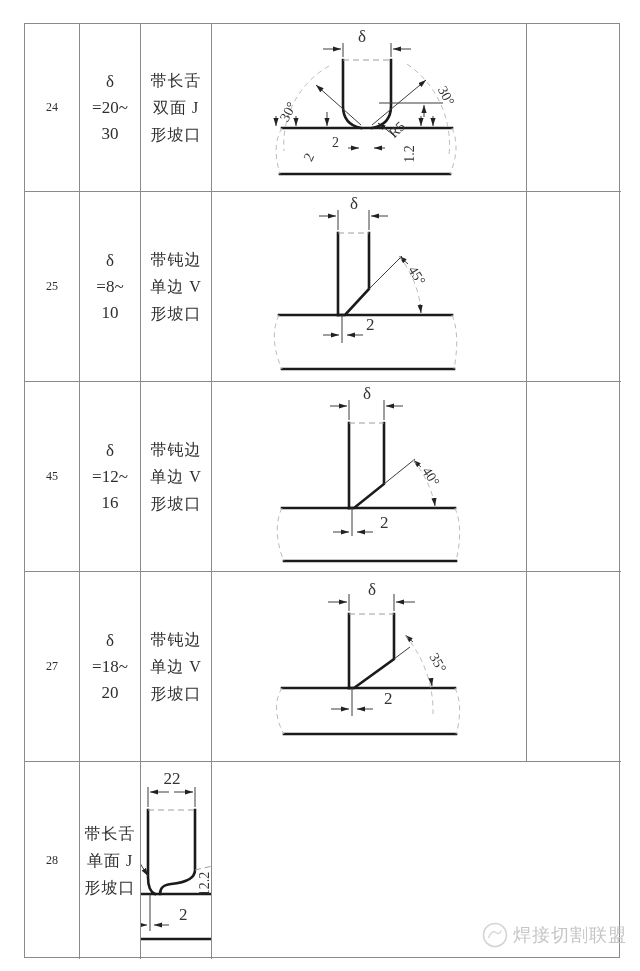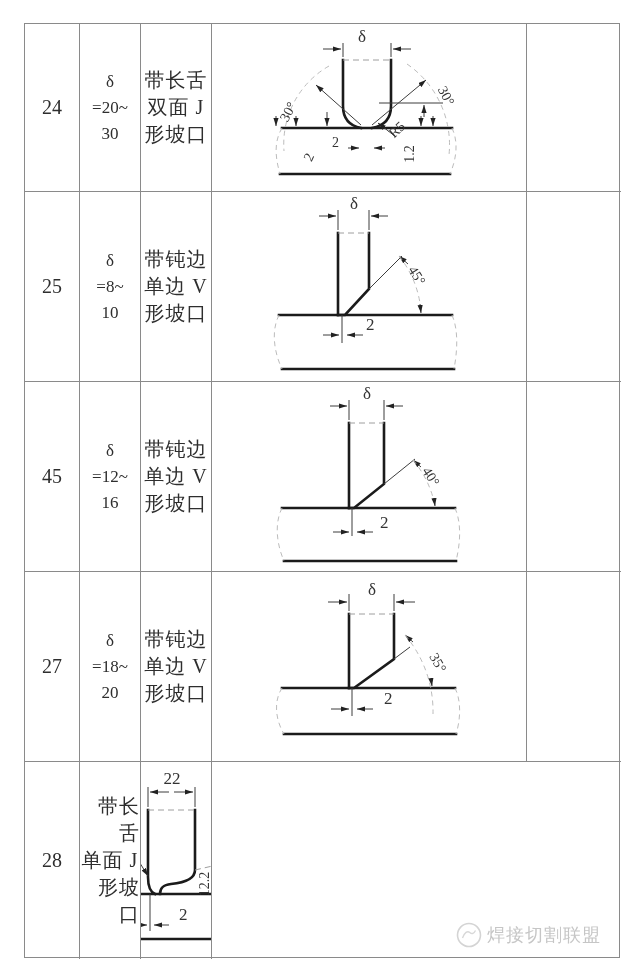--- a/index.html
+++ b/index.html
@@ -6,31 +6,31 @@
   html,body{width:640px;height:971px}
   body{background:#ffffff;font-family:"Liberation Serif","DejaVu Serif",serif;color:#2e2e2e;position:relative;overflow:hidden}
   .tbl{position:absolute;left:24px;top:23px;width:596px;height:935px;display:grid;
        grid-template-columns:55px 61px 71px 315px 94px;
        grid-template-rows:168px 190px 190px 190px 197px;
        border:1px solid #8a8a8a}
   .cell{border-right:1px solid #8a8a8a;border-bottom:1px solid #8a8a8a;
         display:flex;flex-direction:column;align-items:center;justify-content:center;overflow:hidden}
   .lastcol{border-right:none}
   .lastrow{border-bottom:none}
-  .no{font-size:20px}
+  .no{font-size:12px}
   .delta{font-size:17px;line-height:26px;text-align:center}
-  .name{font-size:20px;line-height:27px;text-align:right;letter-spacing:1px}
+  .name{font-size:16px;line-height:27px;text-align:right;letter-spacing:1px}
   svg{display:block}
   .plate{stroke:#1b1b1b;stroke-width:2.6;fill:none;stroke-linecap:square}
   .thin{stroke:#3d3d3d;stroke-width:1;fill:none}
   .dash{stroke:#bcbcbc;stroke-width:1;fill:none;stroke-dasharray:5 4}
   .dash2{stroke:#9e9e9e;stroke-width:1;fill:none;stroke-dasharray:6 4}
   .lbl{font-size:14px;fill:#333;font-family:"Liberation Serif","DejaVu Serif",serif}
   .big{font-size:17px}
-  .wm{position:absolute;left:454px;top:920px;display:flex;align-items:center;gap:3px;color:#c6c6c6}
+  .wm{position:absolute;left:480px;top:920px;display:flex;align-items:center;gap:3px;color:#c6c6c6}
   .wm .wmtext{font-size:18px;letter-spacing:1px;white-space:nowrap}
 </style>
 </head>
 <body>
 
 <div class="tbl">
 
   <div class="cell no">
       <span>24</span>
     </div>

